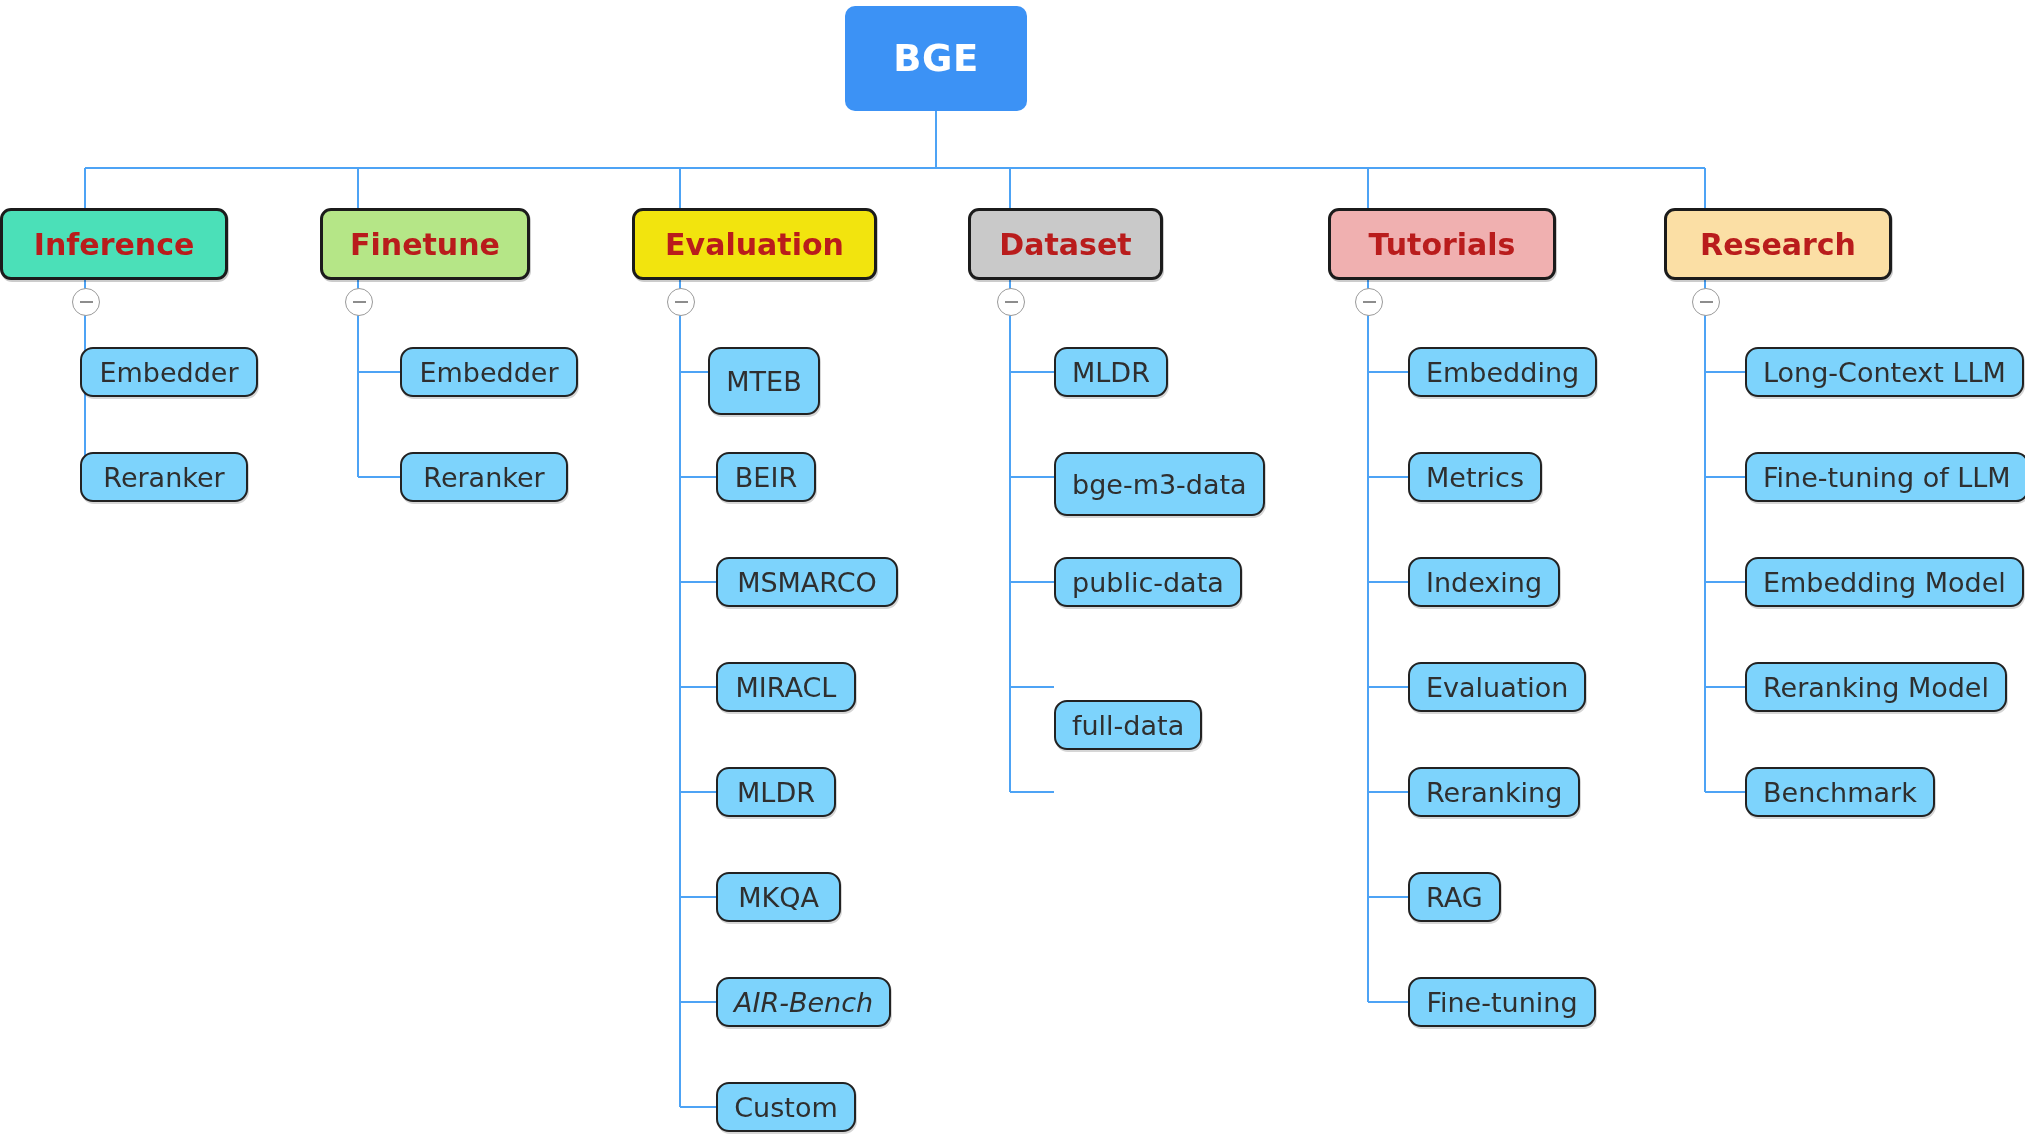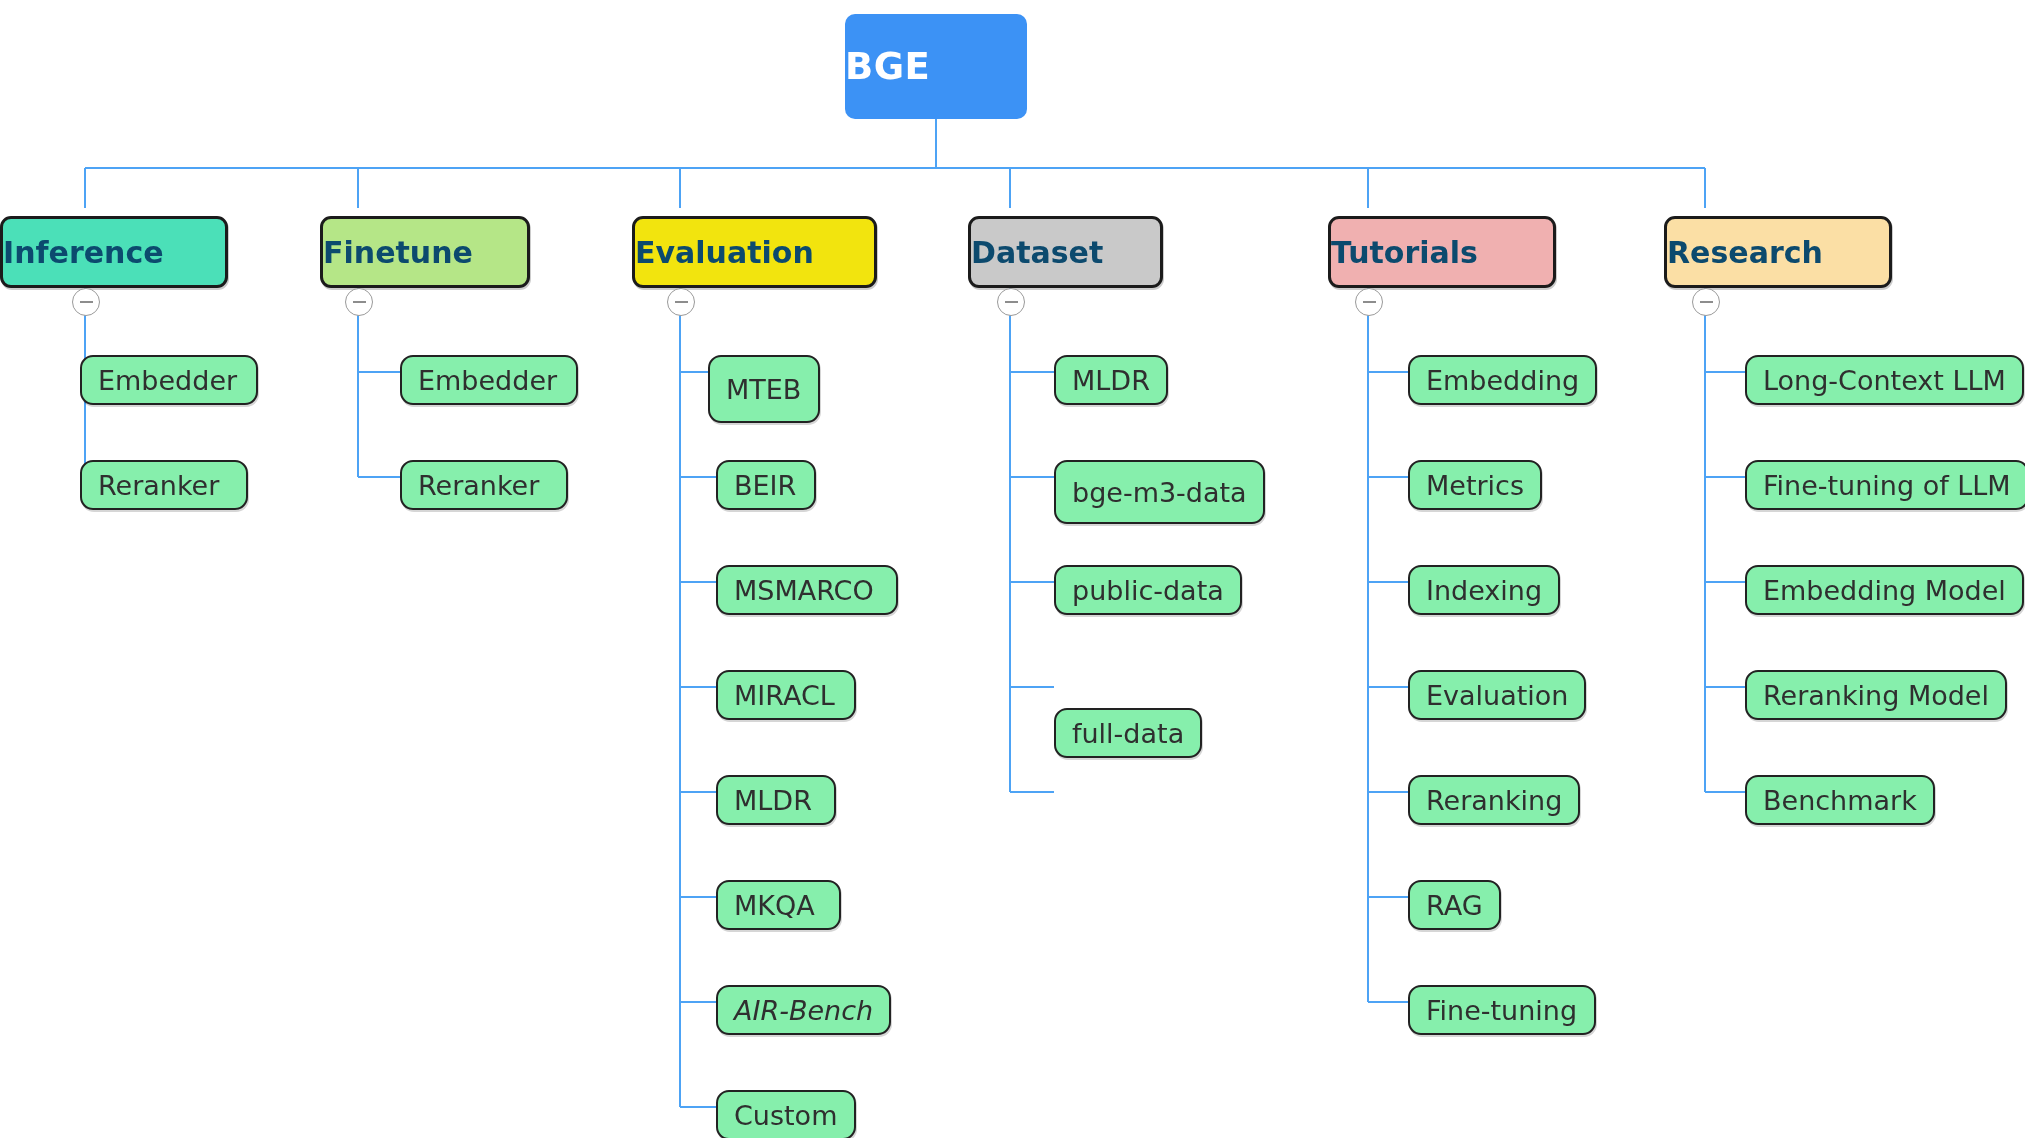--- a/index.html
+++ b/index.html
@@ -41,47 +41,47 @@
     width: 2025px;
     height: 1138px;
     z-index: 2;
   }
 
   .node {
     position: absolute;
     box-sizing: border-box;
     display: flex;
     align-items: center;
+    justify-content: center;
     white-space: nowrap;
-    margin-top: 8px;
   }
 
   
   .root-node {
     background: #3C92F5;
     border-radius: 10px;
     color: #ffffff;
     font-size: 37px;
     font-weight: bold;
     letter-spacing: 0.5px;
   }
 
   
   .cat-node {
     border: 3px solid #1b1b1b;
     border-radius: 11px;
-    color: #0c4a6e;
+    color: #b91c1c;
     font-size: 30px;
     font-weight: bold;
     box-shadow: 1px 2px 0 rgba(0,0,0,0.20);
   }
 
   
   .leaf-node {
-    background: #86efac;
+    background: #7dd3fc;
     border: 2.6px solid #222222;
     border-radius: 13px;
     color: #2f2f2f;
     font-size: 27px;
     font-weight: normal;
     padding: 0 16px;
     box-shadow: 1px 2px 0 rgba(0,0,0,0.16);
   }
 
   

